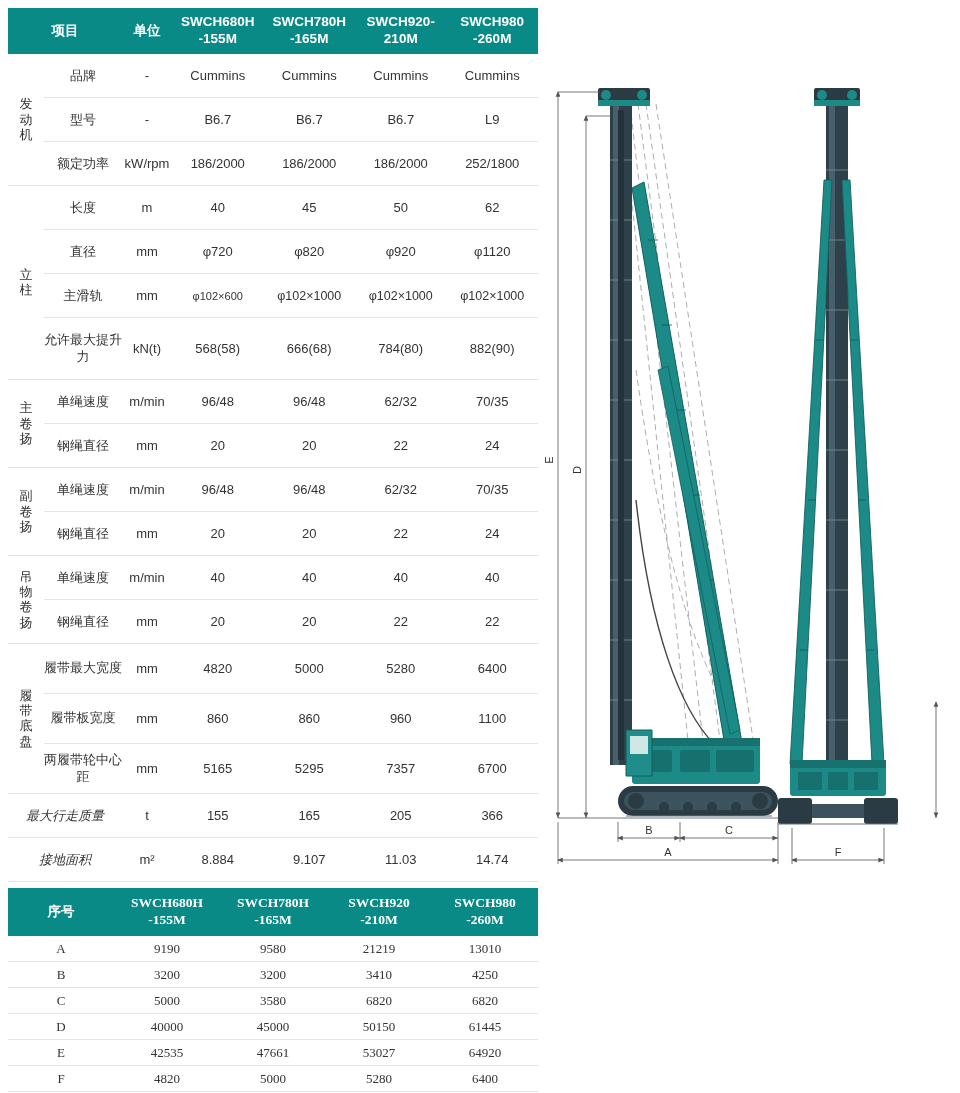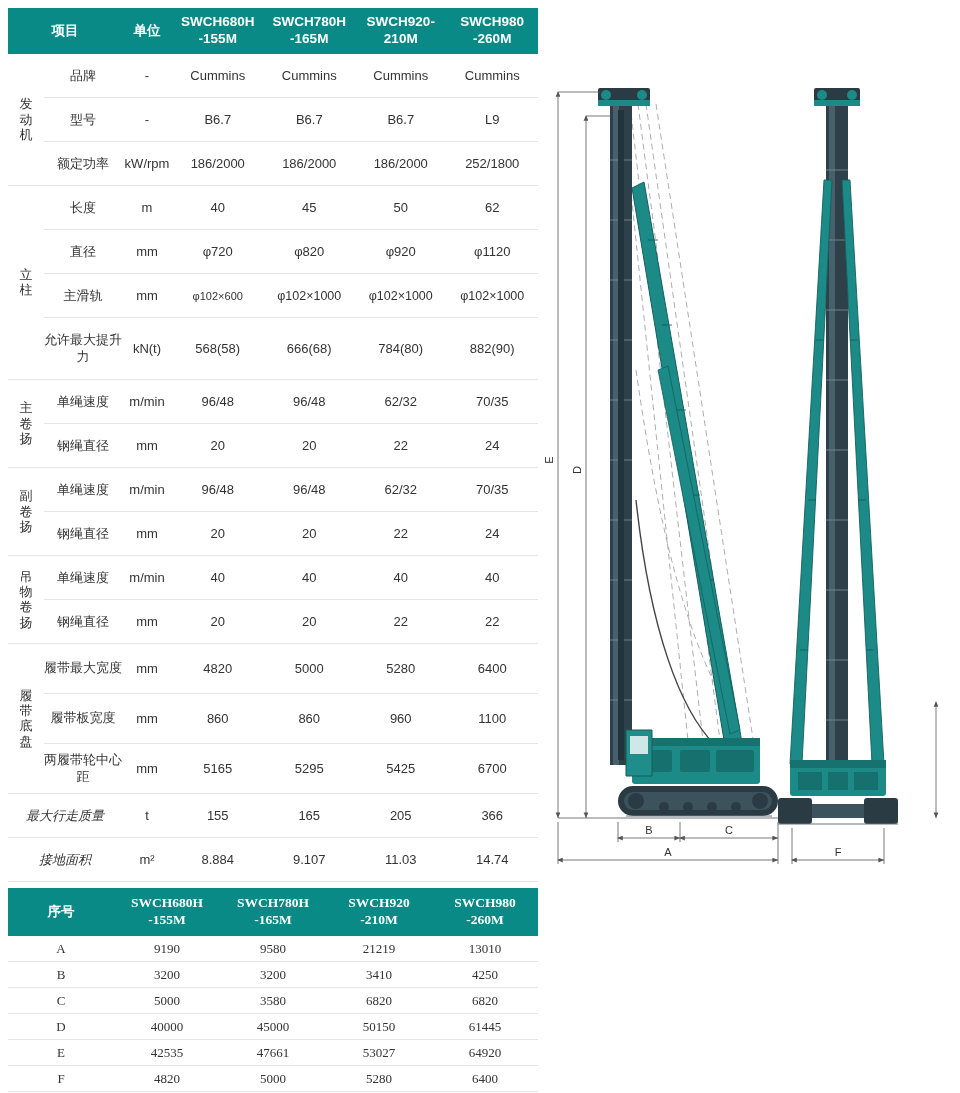--- a/index.html
+++ b/index.html
@@ -313,21 +313,21 @@
           <td class="val">860</td>
           <td class="val">860</td>
           <td class="val">960</td>
           <td class="val">1100</td>
         </tr>
         <tr style="height:50px">
           <td class="item" style="line-height:1.25">两履带轮中心距</td>
           <td class="unit">mm</td>
           <td class="val">5165</td>
           <td class="val">5295</td>
-          <td class="val">5425</td>
+          <td class="val">7357</td>
           <td class="val">6700</td>
         </tr>
 
         <tr>
           <td class="item-span2" colspan="2">最大行走质量</td>
           <td class="unit">t</td>
           <td class="val">155</td>
           <td class="val">165</td>
           <td class="val">205</td>
           <td class="val">366</td>

